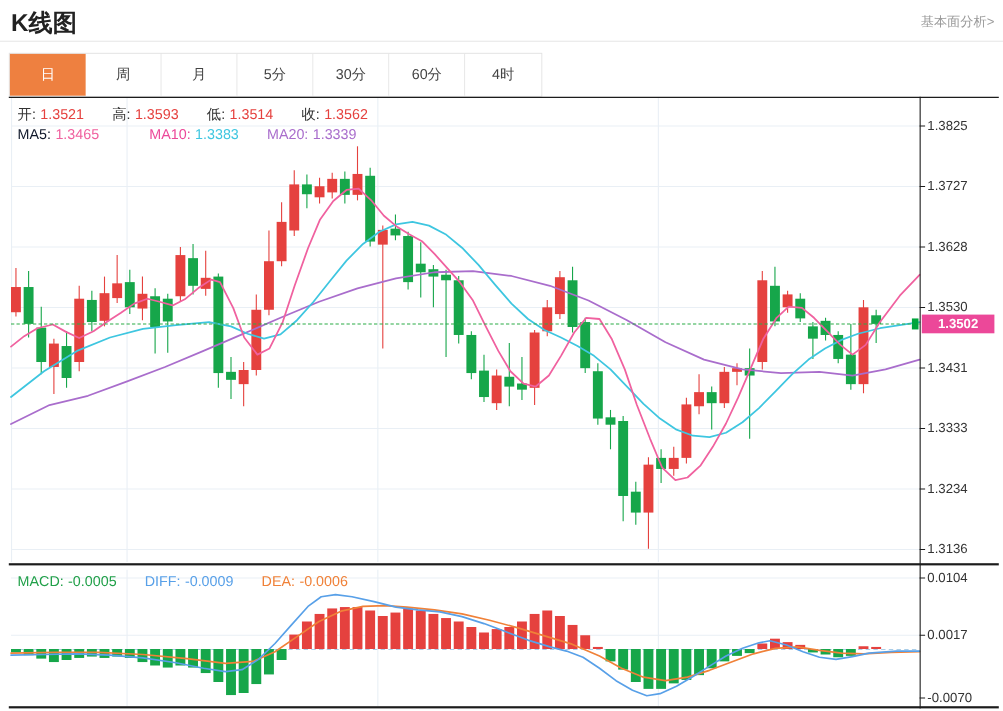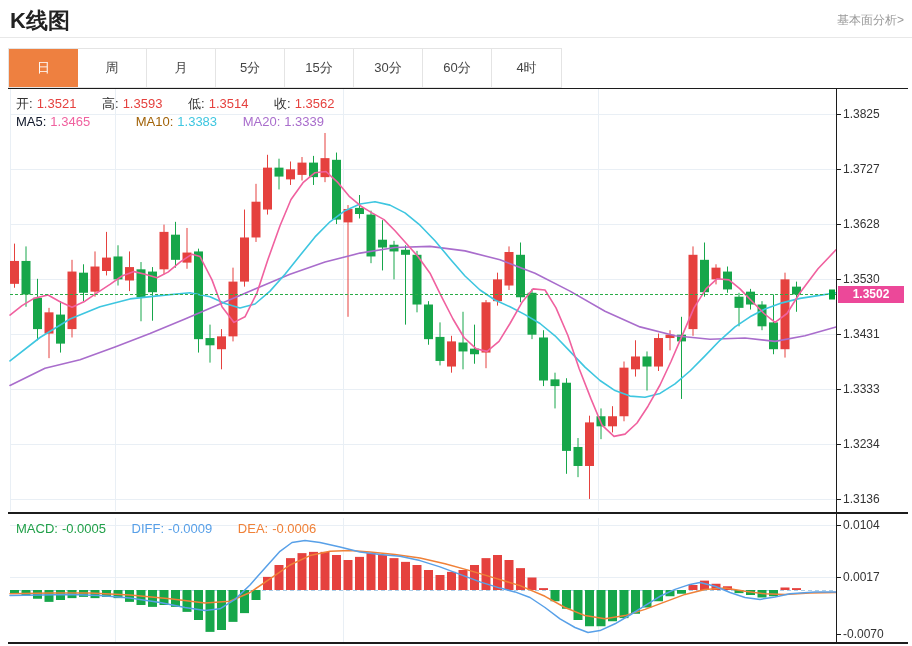--- a/index.html
+++ b/index.html
@@ -28,21 +28,20 @@
 
 <div id="app">
   <div class="page-title">K线图</div>
   <div class="header-link">基本面分析&gt;</div>
   <div class="header-divider"></div>
   <div class="tabbar" id="tabbar">
       <div class="tab active" style="background: rgb(238, 128, 64);">日</div>
       <div class="tab">周</div>
       <div class="tab">月</div>
       <div class="tab">5分</div>
-      <div class="tab">15分</div>
       <div class="tab">30分</div>
       <div class="tab">60分</div>
       <div class="tab">4时</div>
     </div>
 
   <div class="chart-wrap">
     <svg id="chart-svg" width="912" height="646">
         <line x1="10" y1="114.5" x2="836" y2="114.5" stroke="#e9eff5" stroke-width="1"></line>
         <line x1="10" y1="169.5" x2="836" y2="169.5" stroke="#e9eff5" stroke-width="1"></line>
         <line x1="10" y1="224.5" x2="836" y2="224.5" stroke="#e9eff5" stroke-width="1"></line>
@@ -294,21 +293,21 @@
 
     <div class="info-row" style="left:16px;top:95px;">
       <span class="lbl">开:</span><span class="pair" style="color: rgb(229, 65, 62);">1.3521</span>
       <span class="lbl">高:</span><span class="pair" style="color: rgb(229, 65, 62);">1.3593</span>
       <span class="lbl">低:</span><span class="pair" style="color: rgb(229, 65, 62);">1.3514</span>
       <span class="lbl">收:</span><span style="color: rgb(229, 65, 62);">1.3562</span>
     </div>
 
     <div class="info-row" style="left:16px;top:114px;">
       <span id="ma5l" style="color: #0f172a;">MA5:</span><span id="ma5v" class="pair" style="color: rgb(240, 97, 159);">1.3465</span>
-      <span id="ma10l" style="color: #a16207; padding-left: 20px;">MA10:</span><span id="ma10v" class="pair" style="color: rgb(62, 198, 224);">1.3383</span>
+      <span id="ma10l" style="color: #ec4899; padding-left: 20px;">MA10:</span><span id="ma10v" class="pair" style="color: rgb(62, 198, 224);">1.3383</span>
       <span id="ma20l" style="color: rgb(169, 109, 204);">MA20:</span><span id="ma20v" style="color: rgb(169, 109, 204);">1.3339</span>
     </div>
 
     <div class="info-row" style="left:16px;top:521px;">
       <span id="macdl" style="color: rgb(33, 160, 73);">MACD:</span><span id="macdv" class="pair" style="color: rgb(33, 160, 73);">-0.0005</span>
       <span id="diffl" style="color: rgb(88, 160, 232);">DIFF:</span><span id="diffv" class="pair" style="color: rgb(88, 160, 232);">-0.0009</span>
       <span id="deal" style="color: rgb(240, 129, 56);">DEA:</span><span id="deav" style="color: rgb(240, 129, 56);">-0.0006</span>
     </div>
 
     <div id="axis-labels">

